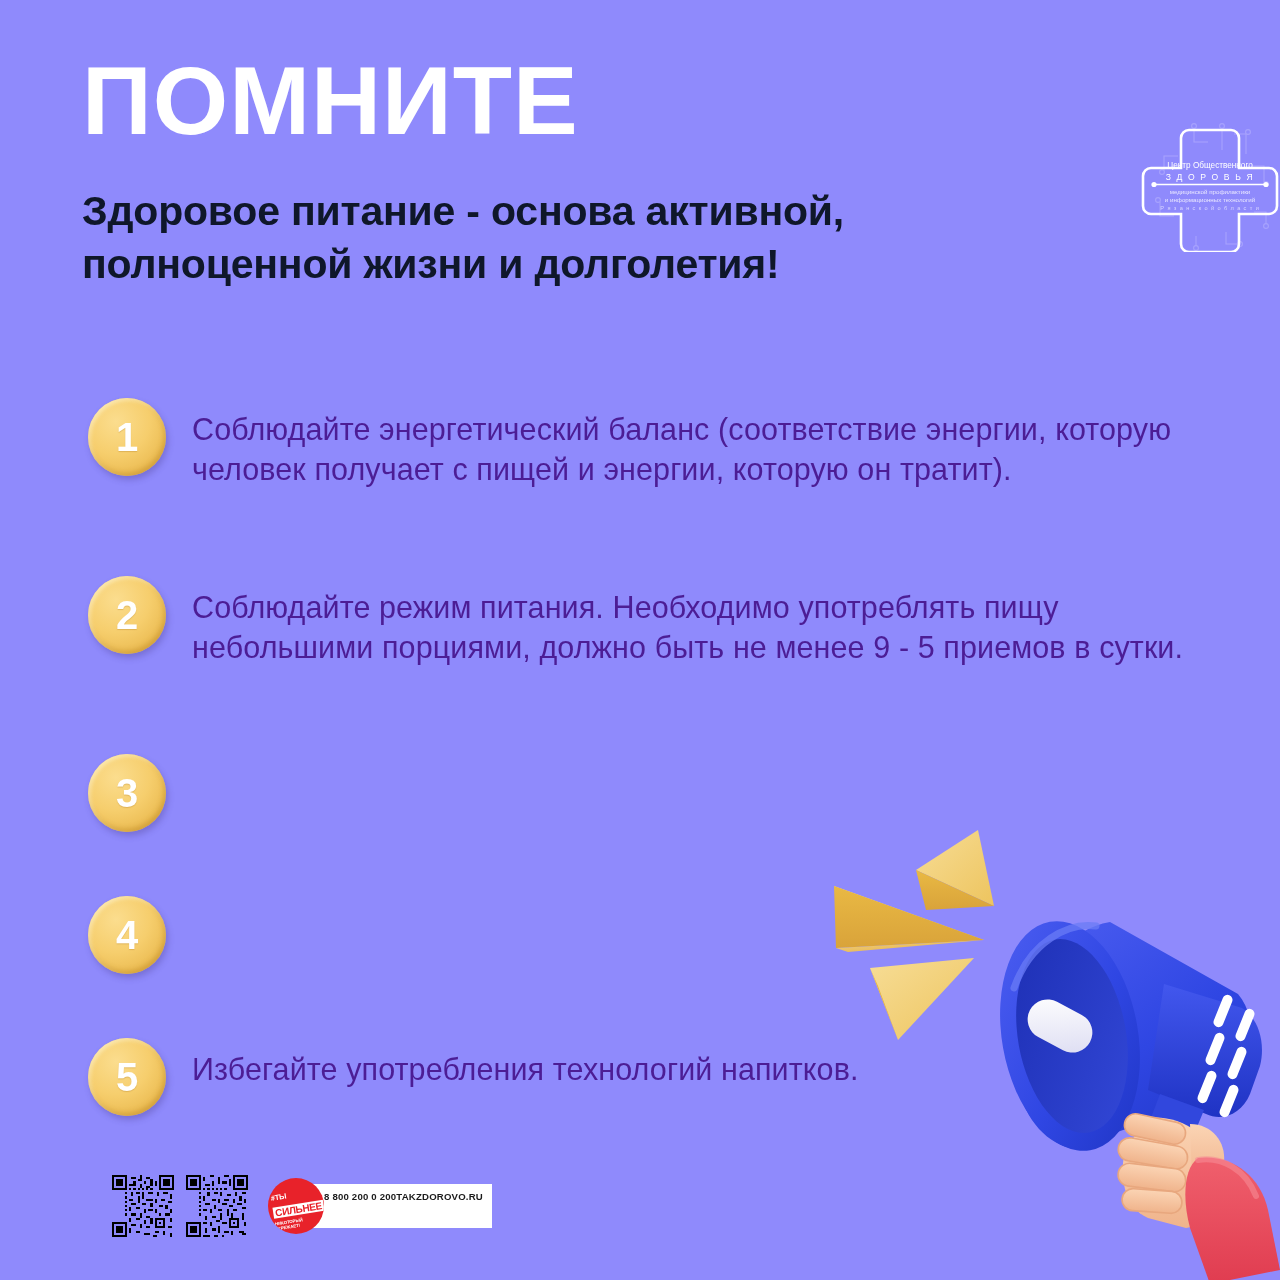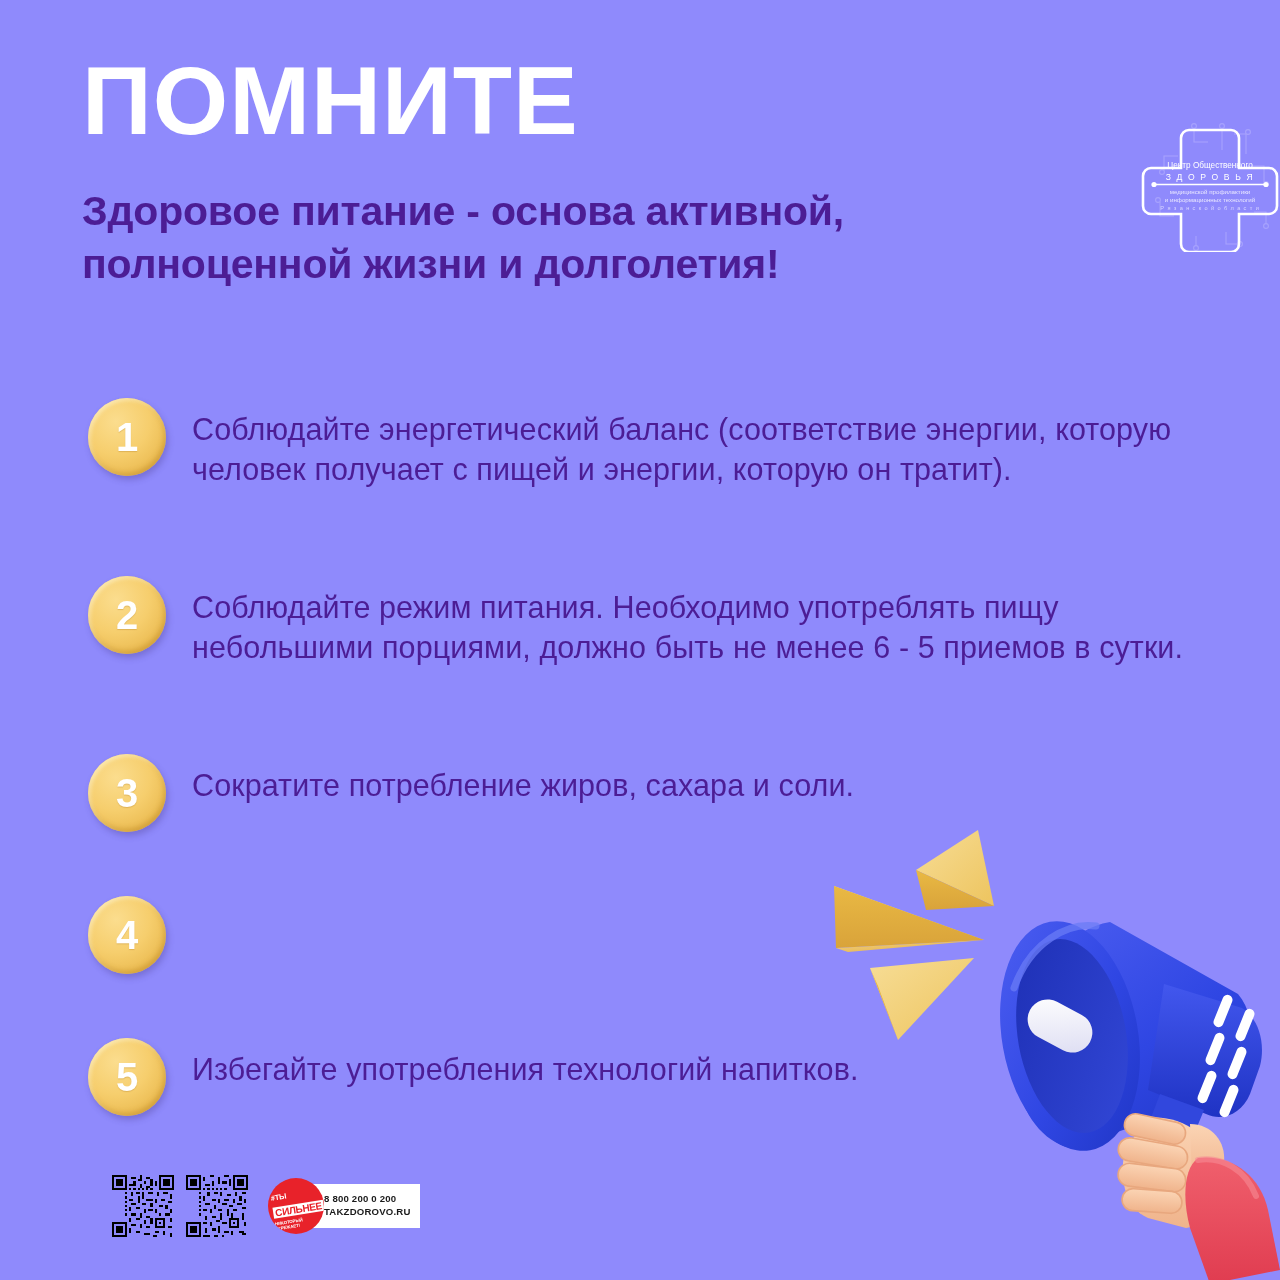--- a/index.html
+++ b/index.html
@@ -40,21 +40,21 @@
     letter-spacing: 1px;
     margin: 0;
     white-space: nowrap;
   }
 
   .subtitle {
     margin: 36px 0 0 0;
     font-size: 41px;
     line-height: 1.30;
     font-weight: 700;
-    color: #4c1d95;
+    color: #0f172a;
     letter-spacing: -0.2px;
     max-width: 930px;
   }
 
   
   .logo {
     position: absolute;
     right: 42px;
     top: 120px;
     width: 152px;
@@ -188,21 +188,20 @@
     line-height: 1.15;
     margin-top: 1px;
   }
 
   .contact {
     background: #ffffff;
     padding: 7px 9px 7px 14px;
     margin-left: -14px;
     height: 30px;
     display: flex;
-    flex-direction: column;
     justify-content: center;
     z-index: 1;
   }
   .contact div {
     font-size: 9.6px;
     font-weight: 700;
     color: #1a1a1a;
     line-height: 1.35;
     letter-spacing: 0.2px;
     font-family: "Liberation Sans", "DejaVu Sans", sans-serif;
@@ -395,28 +394,27 @@
       <div class="badge">
         <span>1</span>
       </div>
       <div class="tip-text">Соблюдайте энергетический баланс (соответствие энергии, которую человек получает с пищей и энергии, которую он тратит).</div>
     </div>
 
     <div class="tip tip-2">
       <div class="badge">
         <span>2</span>
       </div>
-      <div class="tip-text">Соблюдайте режим питания. Необходимо употреблять пищу небольшими порциями, должно быть не менее 6 - 5 приемов в сутки.</div>
+      <div class="tip-text">Соблюдайте режим питания. Необходимо употреблять пищу небольшими порциями, должно быть не менее 9 - 5 приемов в сутки.</div>
     </div>
 
     <div class="tip tip-3">
       <div class="badge">
         <span>3</span>
       </div>
-      <div class="tip-text">Сократите потребление жиров, сахара и соли.</div>
     </div>
 
     <div class="tip tip-4">
       <div class="badge">
         <span>4</span>
       </div>
     </div>
 
     <div class="tip tip-5">
       <div class="badge">

